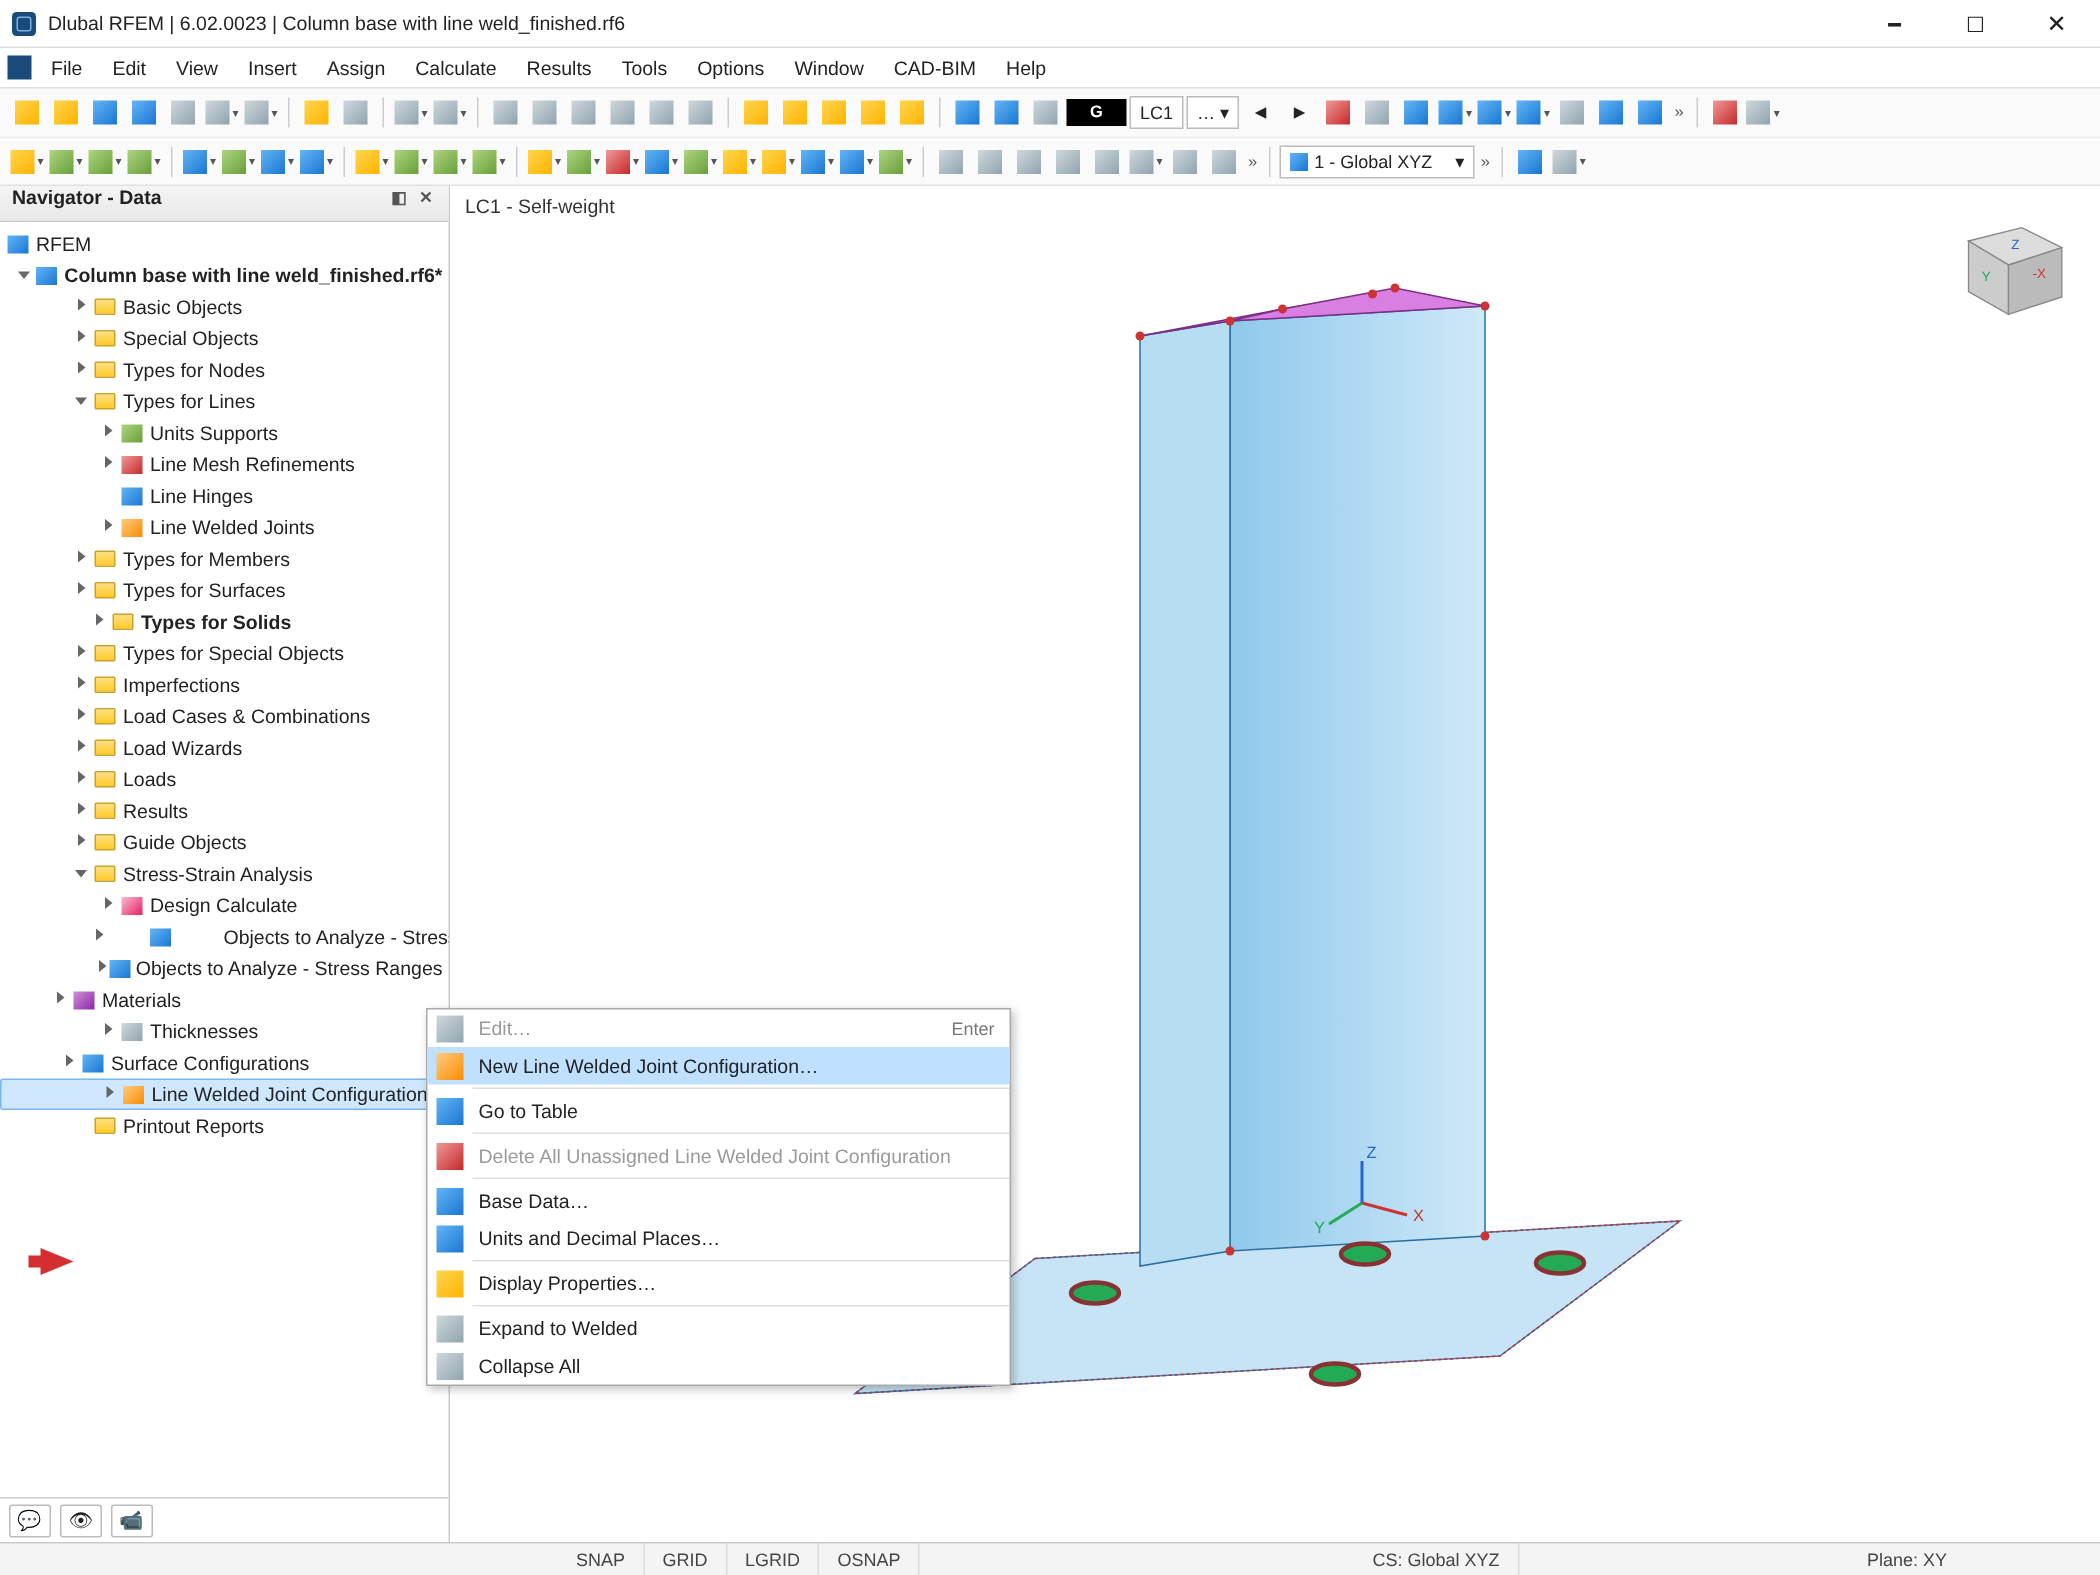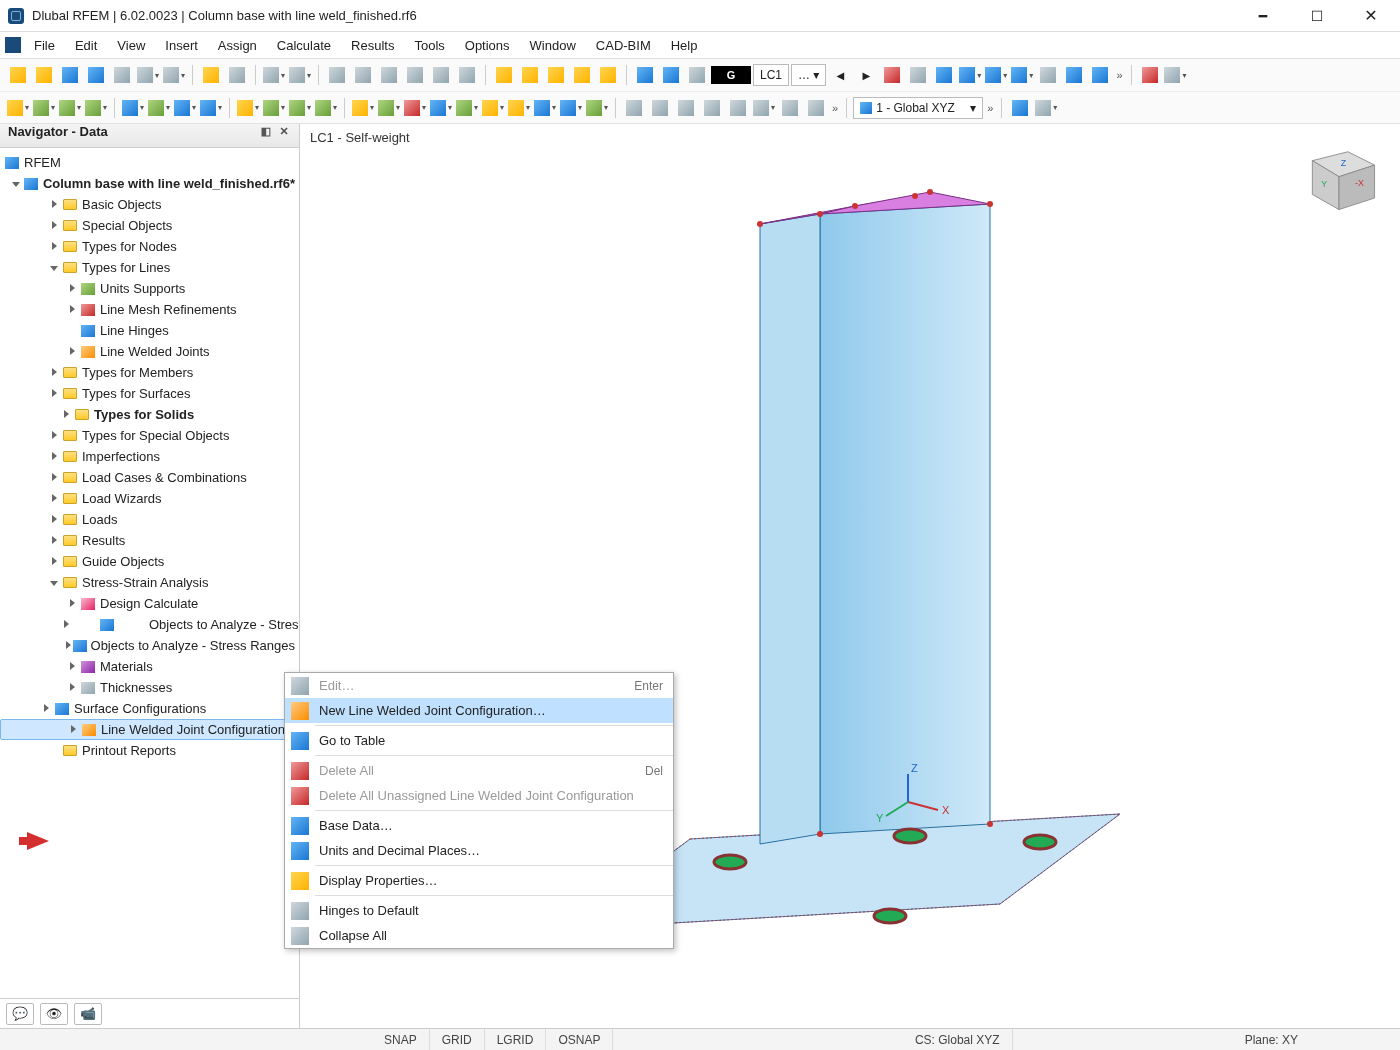--- a/index.html
+++ b/index.html
@@ -526,21 +526,21 @@
             </span>
             <span class="lbl">Objects to Analyze - Stresses</span>
           </div>
           <div class="tree-item" style="padding-left: 64px;">
             <span class="tw"><span class="chevron-right"></span></span>
             <span class="tic">
               <span class="tb-ic ic-b" style="width: 14px; height: 12px;"></span>
             </span>
             <span class="lbl">Objects to Analyze - Stress Ranges</span>
           </div>
-          <div class="tree-item" style="padding-left: 64px;">
+          <div class="tree-item" style="padding-left: 32px;">
             <span class="tw"><span class="chevron-right"></span></span>
             <span class="tic">
               <span class="tb-ic ic-pr" style="width: 14px; height: 12px;"></span>
             </span>
             <span class="lbl">Materials</span>
           </div>
           <div class="tree-item" style="padding-left: 64px;">
             <span class="tw"><span class="chevron-right"></span></span>
             <span class="tic">
               <span class="tb-ic ic-gr" style="width: 14px; height: 12px;"></span>
@@ -658,27 +658,20 @@
       <div class="ic-col">
         <span class="cic tb-ic ic-b"></span>
       </div>
       <div class="txt">Go to Table</div>
     </div>
     <hr>
     <div class="row disabled">
       <div class="ic-col">
         <span class="cic tb-ic ic-r"></span>
       </div>
-      <div class="txt">Delete All</div>
-      <div class="kb">Del</div>
-    </div>
-    <div class="row disabled">
-      <div class="ic-col">
-        <span class="cic tb-ic ic-r"></span>
-      </div>
       <div class="txt">Delete All Unassigned Line Welded Joint Configuration</div>
     </div>
     <hr>
     <div class="row">
       <div class="ic-col">
         <span class="cic tb-ic ic-b"></span>
       </div>
       <div class="txt">Base Data…</div>
     </div>
     <div class="row">
@@ -692,21 +685,21 @@
       <div class="ic-col">
         <span class="cic tb-ic ic-y"></span>
       </div>
       <div class="txt">Display Properties…</div>
     </div>
     <hr>
     <div class="row">
       <div class="ic-col">
         <span class="cic tb-ic ic-gr"></span>
       </div>
-      <div class="txt">Hinges to Default</div>
+      <div class="txt">Expand to Welded</div>
     </div>
     <div class="row">
       <div class="ic-col">
         <span class="cic tb-ic ic-gr"></span>
       </div>
       <div class="txt">Collapse All</div>
     </div>
   </div>
 
 <div class="status">

